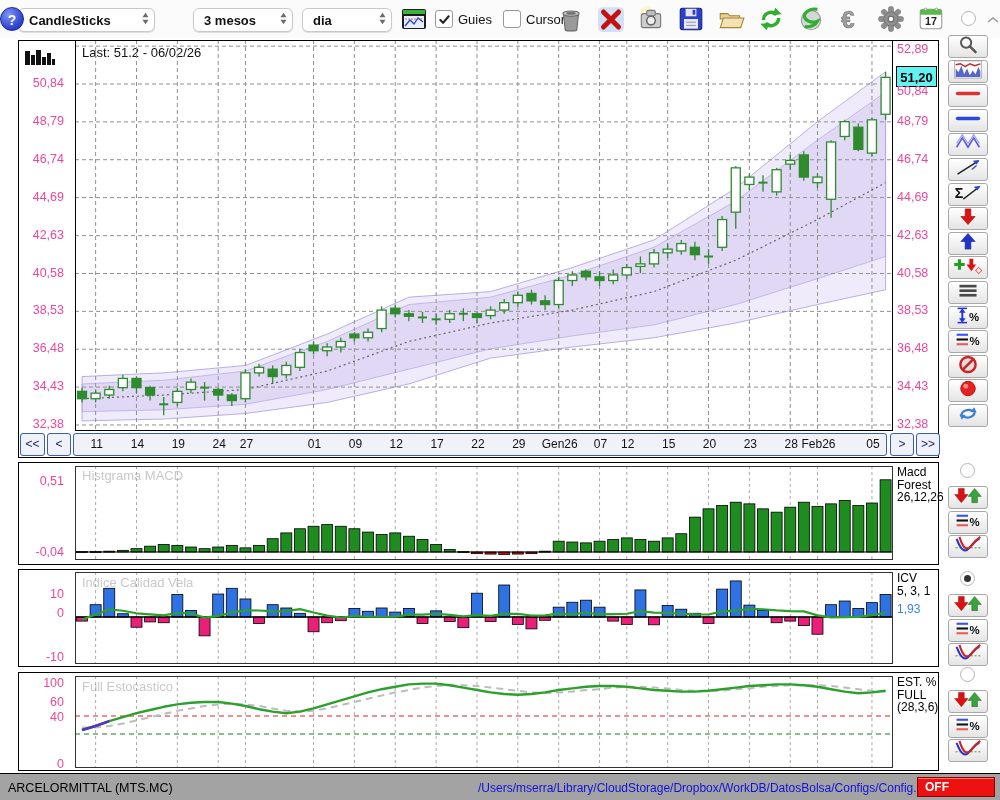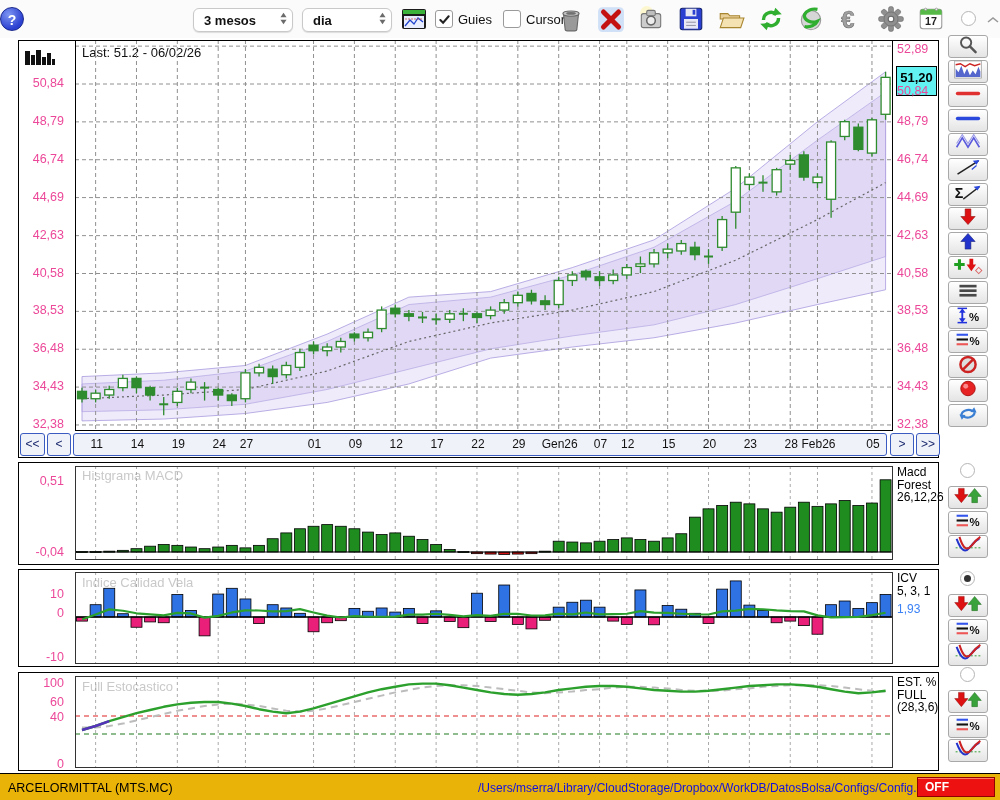--- a/index.html
+++ b/index.html
@@ -24,49 +24,56 @@
   .tb-btn svg{width:100%;height:100%;}
   .radio{width:15px;height:15px;border:1.5px solid #b5b5b5;border-radius:50%;background:#fff;box-sizing:border-box;}
   .radio.sel::after{content:"";display:block;width:7px;height:7px;border-radius:50%;background:#333;margin:2.5px;}
   
   .frame{position:absolute;left:18px;width:921px;border:1.5px solid #000;box-sizing:border-box;background:#fff;}
   .axis-lab{position:absolute;font-size:12.5px;color:#ec4899;width:44px;}
   .axis-lab.l{left:20px;text-align:right;}
   .axis-lab.r{left:897px;text-align:left;}
   .pane-title{position:absolute;font-size:13px;color:#c9c9c9;}
   .rlab{position:absolute;left:897px;font-size:12px;line-height:12.5px;color:#000;white-space:nowrap;}
-  .badge{position:absolute;left:896px;width:41px;height:30px;background:#62f2f2;border:1px solid #000;
+  .badge{position:absolute;left:896px;width:41px;height:21px;background:#62f2f2;border:1px solid #000;
          font-size:13px;font-weight:bold;text-align:center;line-height:21px;box-sizing:border-box;}
   
   .navbtn{position:absolute;top:433px;height:23px;background:#f0f2fa;border:1px solid #3a5bbf;border-radius:3px;
           font-size:12px;color:#1b2a6e;text-align:center;line-height:21px;box-sizing:border-box;}
   #xstrip{position:absolute;left:73px;top:433px;width:814px;height:23px;background:#f0f2fa;
           border:1px solid #3a5bbf;border-radius:3px;box-sizing:border-box;}
   #xstrip span{position:absolute;top:3px;font-size:12px;color:#111;transform:translateX(-50%);}
   
   #sidebar{position:absolute;left:941px;top:31px;width:59px;height:742px;}
   .side-btn{position:absolute;left:7px;width:40px;height:23px;background:linear-gradient(#ffffff,#e4e4e4);
             border:1px solid #a8a8a8;border-radius:3px;display:flex;align-items:center;justify-content:center;box-sizing:border-box;}
   .side-btn svg{width:32px;height:19px;}
   
-  #statusbar{position:absolute;left:0;top:773px;width:1000px;height:27px;border-top:1.5px solid #000;background:#eab308;}
+  #statusbar{position:absolute;left:0;top:773px;width:1000px;height:27px;border-top:1.5px solid #000;background:#a3a3a3;}
   #symbol{position:absolute;left:8px;top:7px;font-size:12.5px;color:#000;}
   #cfgpath{position:absolute;left:478px;top:7px;font-size:12px;color:#1111dd;}
   #offbtn{position:absolute;left:917px;top:3px;width:78px;height:20px;background:#ee1111;border:1px solid #8e0000;
           color:#fff;font-size:12px;font-weight:bold;line-height:19px;padding-left:7px;box-sizing:border-box;
           box-shadow:inset 0 1px 0 #ff7766;}
   svg.plot{position:absolute;left:75px;background:transparent;}
   .chev{position:absolute;}
 </style>
 </head>
 <body>
 
 <div id="app">
 
   <div id="toolbar">
+    <div class="select" style="left:18px;width:137px;">
+      <span class="lbl">CandleSticks</span>
+      <span><svg viewBox="0 0 10 16">
+            <path d="M5,1.5 l3.4,5 h-6.8 z" fill="#6b6b6b"></path>
+            <path d="M5,14.5 l3.4,-5 h-6.8 z" fill="#6b6b6b"></path>
+          </svg></span>
+    </div>
     <div id="help-btn">?</div>
     <div class="select" style="left:193px;width:100px;">
       <span class="lbl">3 mesos</span>
       <span><svg viewBox="0 0 10 16">
             <path d="M5,1.5 l3.4,5 h-6.8 z" fill="#6b6b6b"></path>
             <path d="M5,14.5 l3.4,-5 h-6.8 z" fill="#6b6b6b"></path>
           </svg></span>
     </div>
     <div class="select" style="left:302px;width:90px;">
       <span class="lbl">dia</span>

